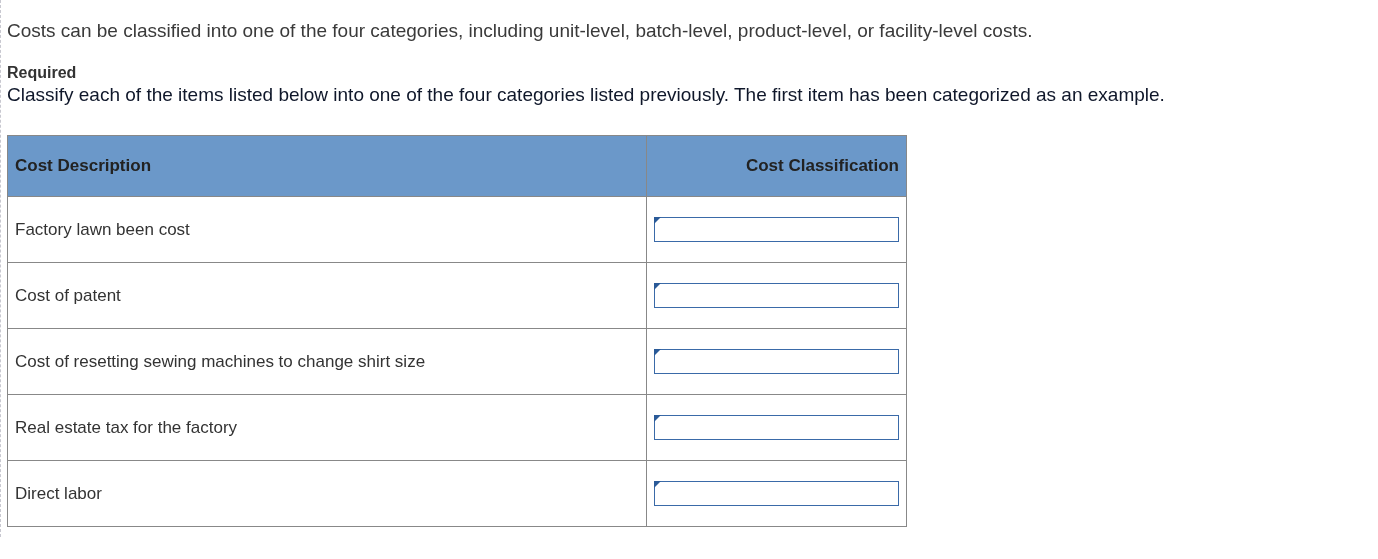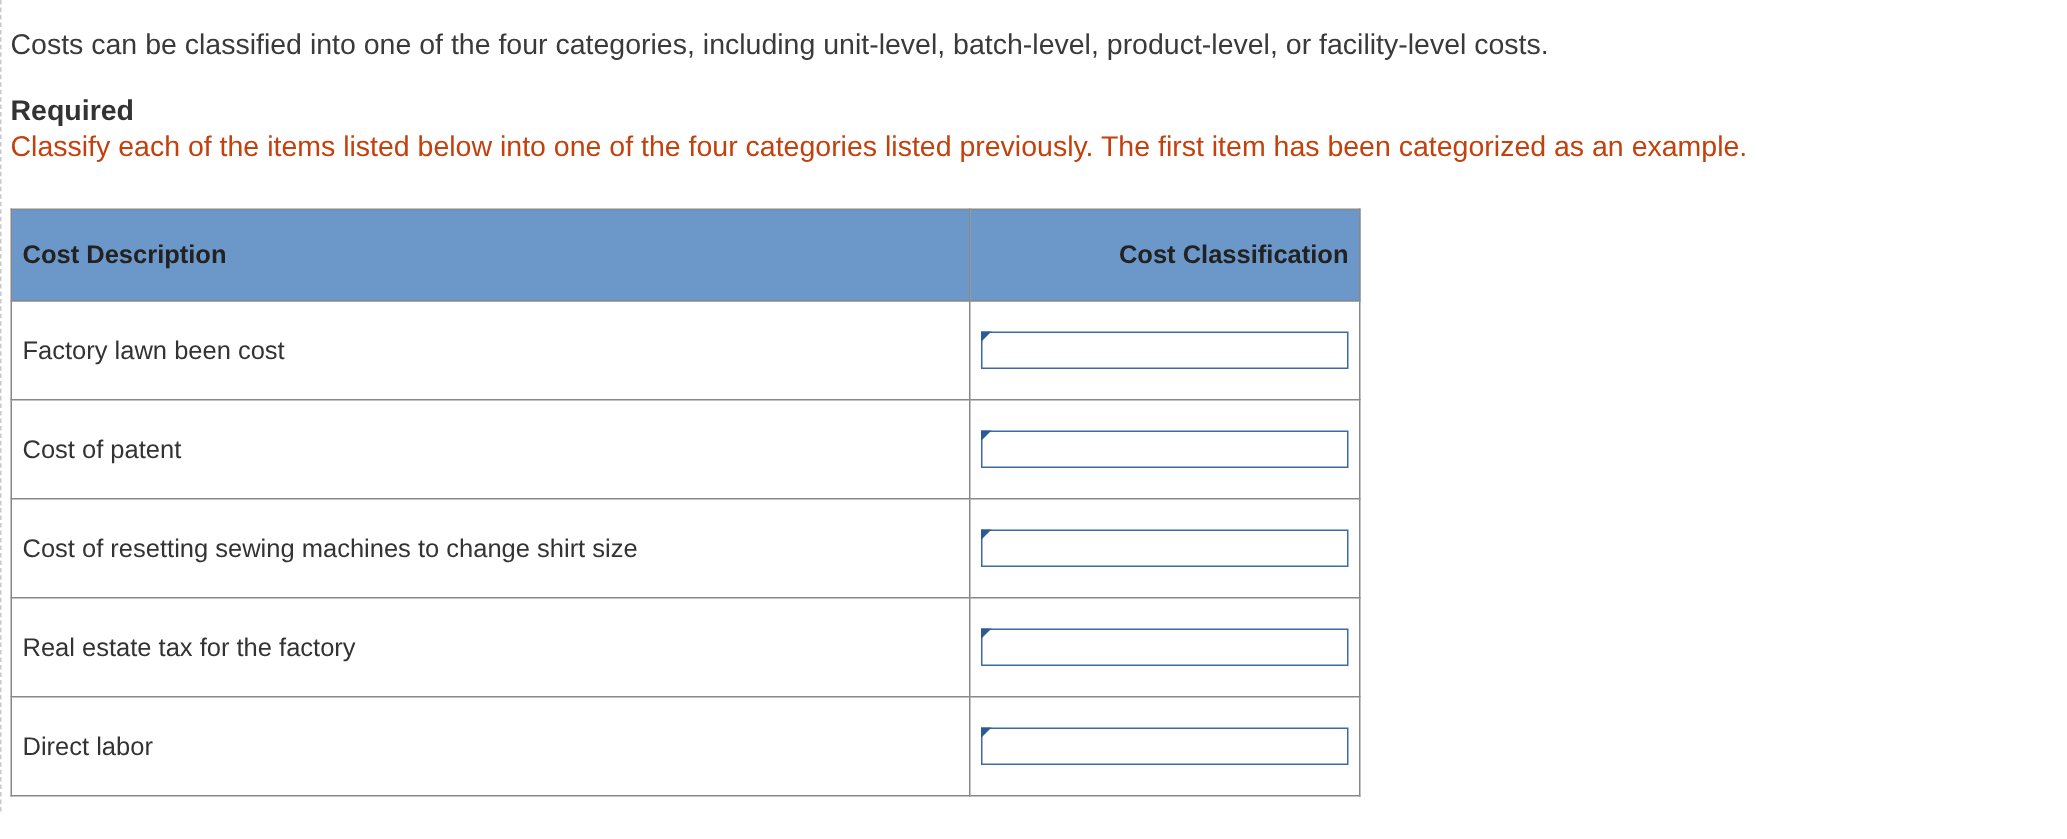--- a/index.html
+++ b/index.html
@@ -6,22 +6,22 @@
     body {
       font-family: Arial, Helvetica, sans-serif;
       font-size: 18px;
       color: #333;
       padding: 18px 10px 10px 6px;
       background: #fff;
       width: 1378px;
       border-left: 1px dashed #c8c8d0;
     }
     .intro { margin-bottom: 20px; line-height: 1.35; font-size: 19px; color: #3a3a3a; }
-    .required-label { font-weight: bold; font-size: 19px; color: #333; }
-    .required-text { margin-bottom: 28px; line-height: 1.35; font-size: 19px; color: #c2410c; }
+    .required-label { font-weight: bold; font-size: 16px; color: #333; }
+    .required-text { margin-bottom: 28px; line-height: 1.35; font-size: 19px; color: #0f172a; }
     table.cost-table {
       border-collapse: collapse;
       width: 900px;
       font-size: 17px;
     }
     table.cost-table th, table.cost-table td {
       border: 1px solid #888;
       padding: 20px 7px;
       vertical-align: middle;
       height: 32px;

